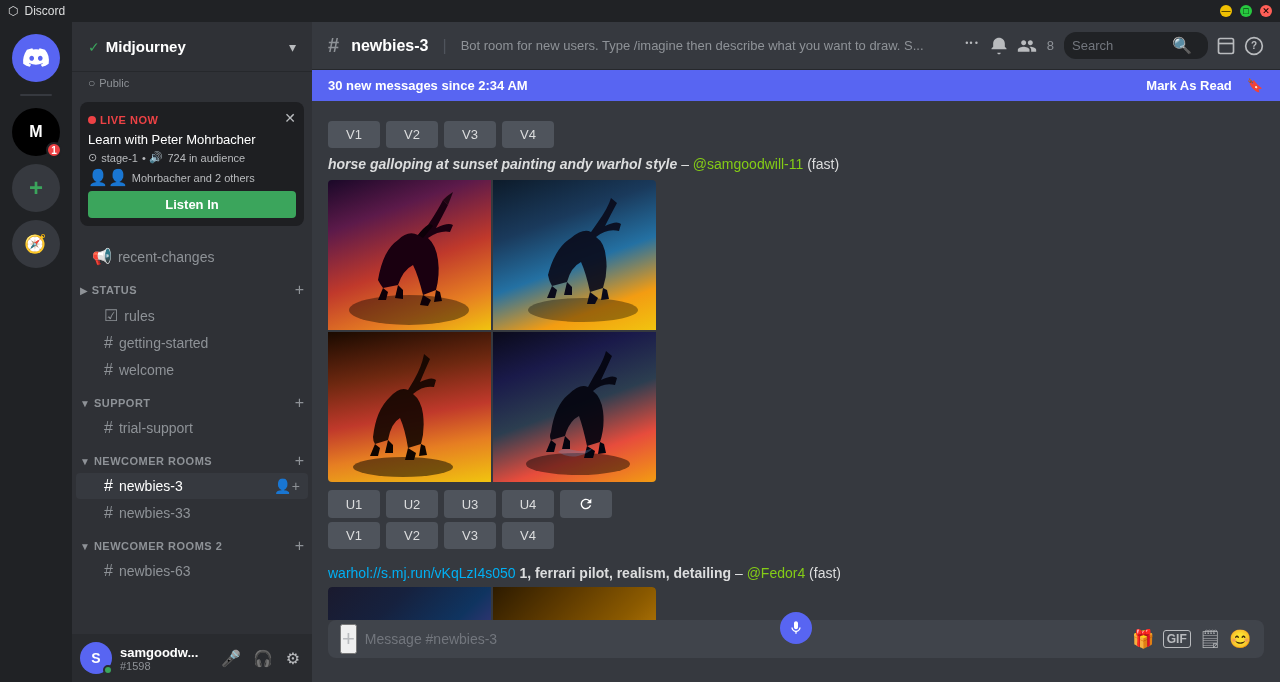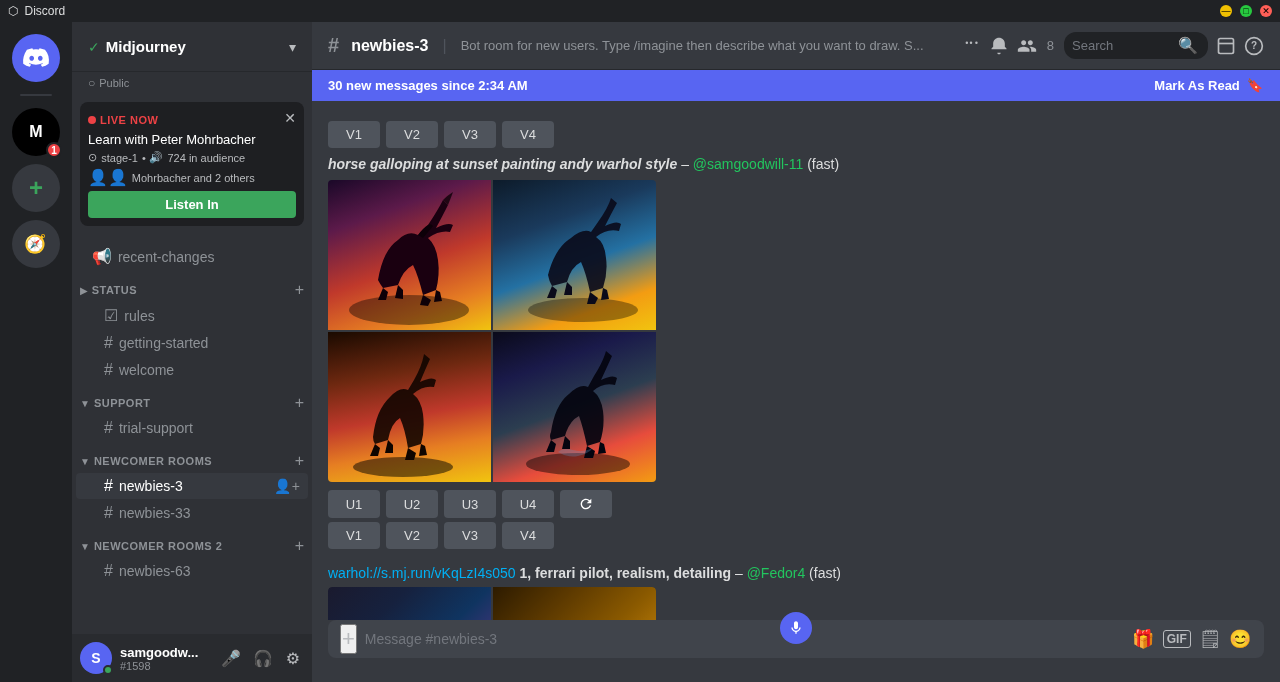--- a/index.html
+++ b/index.html
@@ -141,36 +141,36 @@
       align-items: center;
       padding: 0 16px;
       gap: 12px;
       flex-shrink: 0;
     }
     .channel-header-name { font-size: 16px; font-weight: 700; color: #ffffff; }
     .channel-header-divider { color: #4f545c; margin: 0 2px; }
     .channel-header-topic { font-size: 13px; color: #8e9297; flex: 1; overflow: hidden; text-overflow: ellipsis; white-space: nowrap; }
     .header-actions { display: flex; align-items: center; gap: 8px; }
     .header-icon-btn { background: none; border: none; color: #b9bbbe; cursor: pointer; font-size: 18px; display: flex; align-items: center; }
-    .search-box { background: #202225; border-radius: 12px; padding: 4px 8px; display: flex; align-items: center; gap: 6px; width: 144px; }
+    .search-box { background: #202225; border-radius: 12px; padding: 4px 8px; display: flex; align-items: center; width: 144px; }
     .search-input { background: none; border: none; outline: none; color: #dcddde; font-size: 13px; width: 100px; }
     .search-input::placeholder { color: #72767d; }
 
     
     .new-messages-banner {
       background: #5865f2;
       padding: 8px 16px;
       display: flex;
       align-items: flex-start;
       justify-content: space-between;
       flex-shrink: 0;
       cursor: pointer;
     }
     .new-messages-text { font-size: 13px; font-weight: 600; color: white; }
-    .mark-read-btn { font-size: 13px; font-weight: 600; color: white; display: flex; align-items: center; gap: 8px; cursor: pointer; }
+    .mark-read-btn { font-size: 13px; font-weight: 600; color: white; display: flex; align-items: center; gap: 16px; cursor: pointer; }
 
     
     .messages-area { flex: 1; overflow-y: auto; padding: 16px; }
 
     
     .image-grid-2x2 { display: grid; grid-template-columns: 1fr 1fr; gap: 2px; width: 328px; border-radius: 4px; overflow: hidden; margin: 8px 0; }
     .grid-cell { width: 163px; height: 150px; overflow: hidden; }
 
     .action-buttons { display: flex; gap: 6px; margin: 4px 0; flex-wrap: wrap; }
     .action-btn {
@@ -183,21 +183,21 @@
       font-weight: 500;
       cursor: pointer;
       min-width: 52px;
       text-align: center;
     }
     .action-btn.highlighted { background: #5865f2; color: white; }
     .action-btn.refresh { background: #4f545c; display: flex; align-items: center; justify-content: center; }
 
     .message-text { font-size: 14px; color: #dcddde; margin-bottom: 4px; }
     .message-text .prompt { font-style: italic; font-weight: 600; }
-    .message-text .mention { color: #22c55e; font-weight: 500; }
+    .message-text .mention { color: #84cc16; font-weight: 500; }
     .message-text .label { color: #dcddde; }
     .message-link { color: #00b0f4; text-decoration: none; font-size: 14px; }
 
     
     .message-input-area {
       padding: 0 16px 24px;
       flex-shrink: 0;
     }
     .message-input-wrapper {
       background: #40444b;

